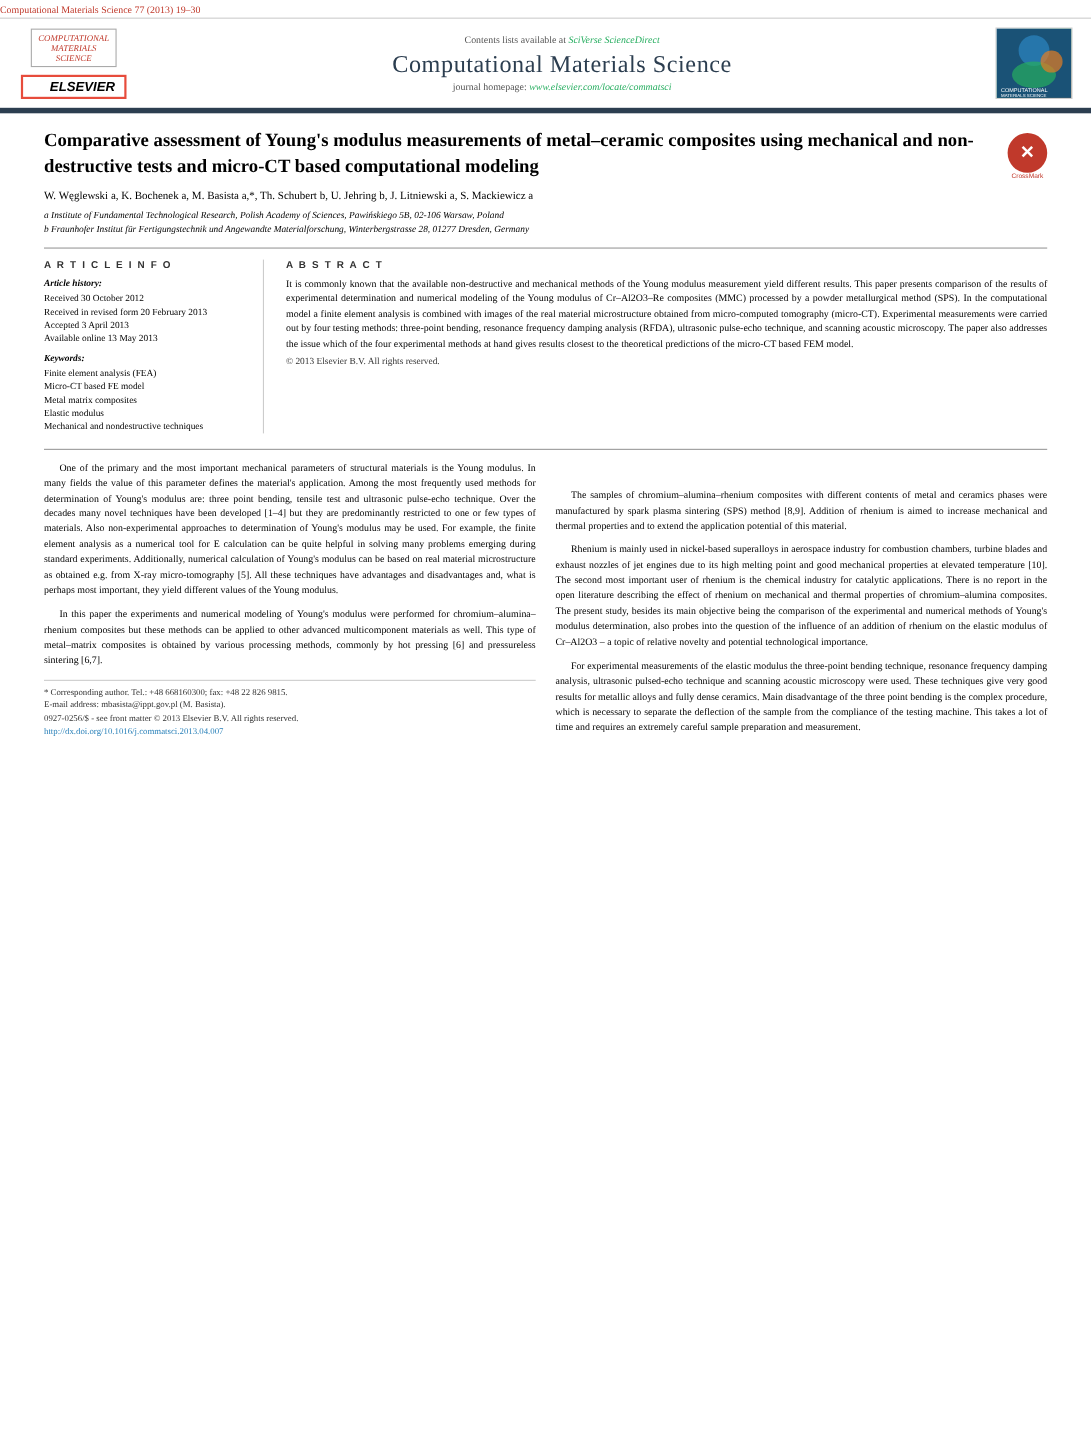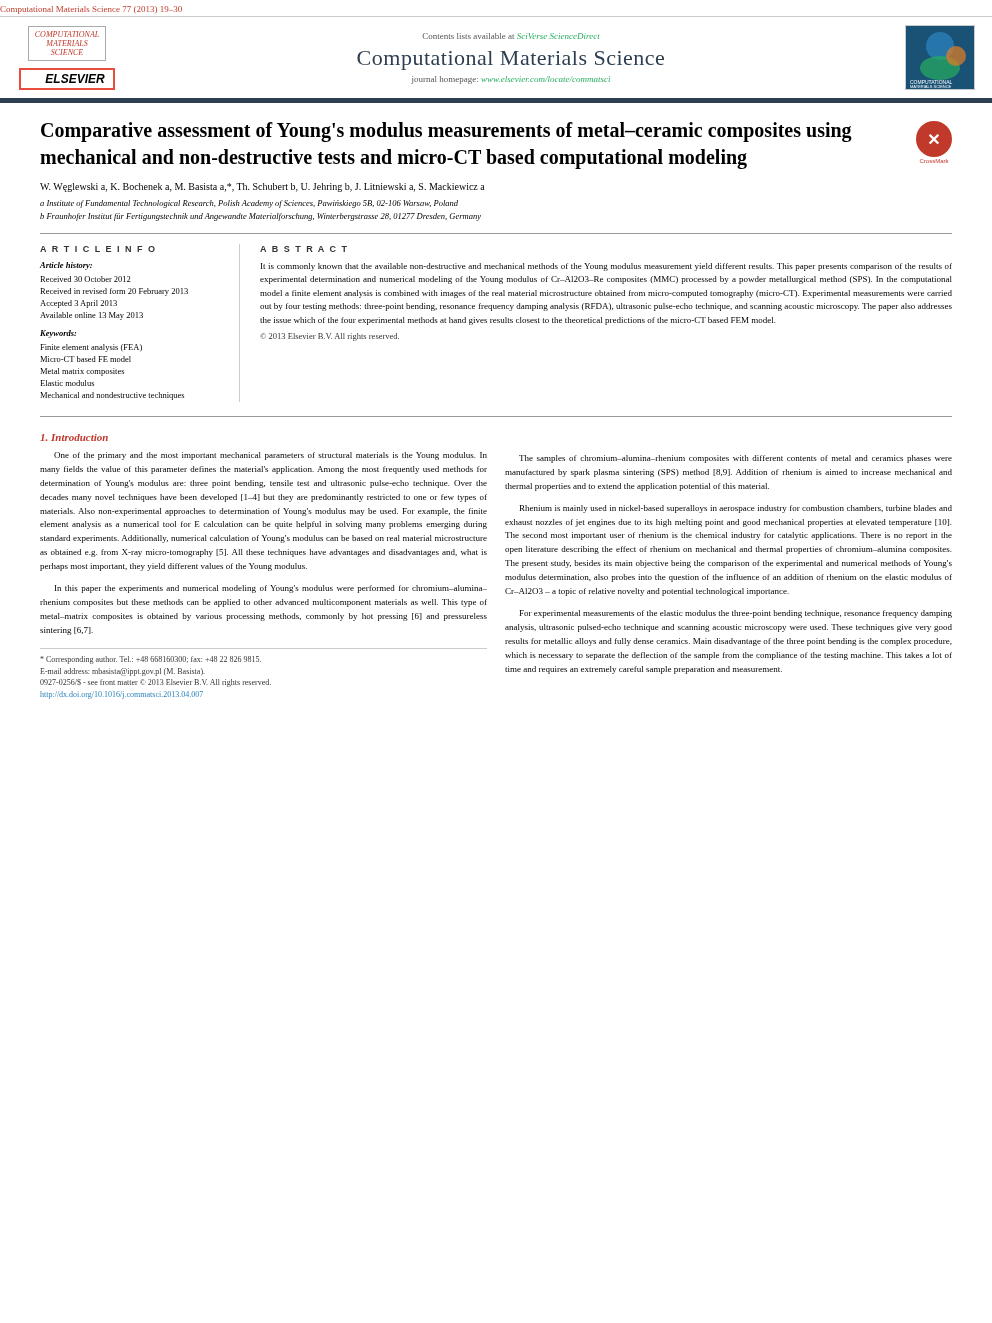--- a/index.html
+++ b/index.html
@@ -91,21 +91,21 @@
     }
 
     
     .article-title-section {
       display: flex;
       align-items: flex-start;
       margin-bottom: 8px;
     }
     .article-title {
       flex: 1;
-      font-size: 20px;
+      font-size: 17px;
       font-family: 'Times New Roman', Times, serif;
       font-weight: bold;
       color: #000;
       line-height: 1.35;
     }
     .crossmark {
       width: 36px;
       height: 36px;
       margin-left: 10px;
       margin-top: 4px;
@@ -358,21 +358,20 @@
       <div class="abstract-text">It is commonly known that the available non-destructive and mechanical methods of the Young modulus measurement yield different results. This paper presents comparison of the results of experimental determination and numerical modeling of the Young modulus of Cr–Al2O3–Re composites (MMC) processed by a powder metallurgical method (SPS). In the computational model a finite element analysis is combined with images of the real material microstructure obtained from micro-computed tomography (micro-CT). Experimental measurements were carried out by four testing methods: three-point bending, resonance frequency damping analysis (RFDA), ultrasonic pulse-echo technique, and scanning acoustic microscopy. The paper also addresses the issue which of the four experimental methods at hand gives results closest to the theoretical predictions of the micro-CT based FEM model.</div>
       <div class="copyright-line">© 2013 Elsevier B.V. All rights reserved.</div>
     </div>
   </div>
 
   <hr class="h-divider">
 
   <div class="main-content">
 
     <div class="main-left">
-      <div class="section-title">1. Introduction</div>
       <div class="paragraph">
         <span class="indent"></span><span>One of the primary and the most important mechanical parameters of structural materials is the Young modulus. In many fields the value of this parameter defines the material's application. Among the most frequently used methods for determination of Young's modulus are: three point bending, tensile test and ultrasonic pulse-echo technique. Over the decades many novel techniques have been developed [1–4] but they are predominantly restricted to one or few types of materials. Also non-experimental approaches to determination of Young's modulus may be used. For example, the finite element analysis as a numerical tool for E calculation can be quite helpful in solving many problems emerging during standard experiments. Additionally, numerical calculation of Young's modulus can be based on real material microstructure as obtained e.g. from X-ray micro-tomography [5]. All these techniques have advantages and disadvantages and, what is perhaps most important, they yield different values of the Young modulus.</span>
       </div>
       <div class="paragraph">
         <span class="indent"></span><span>In this paper the experiments and numerical modeling of Young's modulus were performed for chromium–alumina–rhenium composites but these methods can be applied to other advanced multicomponent materials as well. This type of metal–matrix composites is obtained by various processing methods, commonly by hot pressing [6] and pressureless sintering [6,7].</span>
       </div>
 
       <div class="footnote-section">
         <div class="footnote-text">* Corresponding author. Tel.: +48 668160300; fax: +48 22 826 9815.</div>
         <div class="footnote-text">

